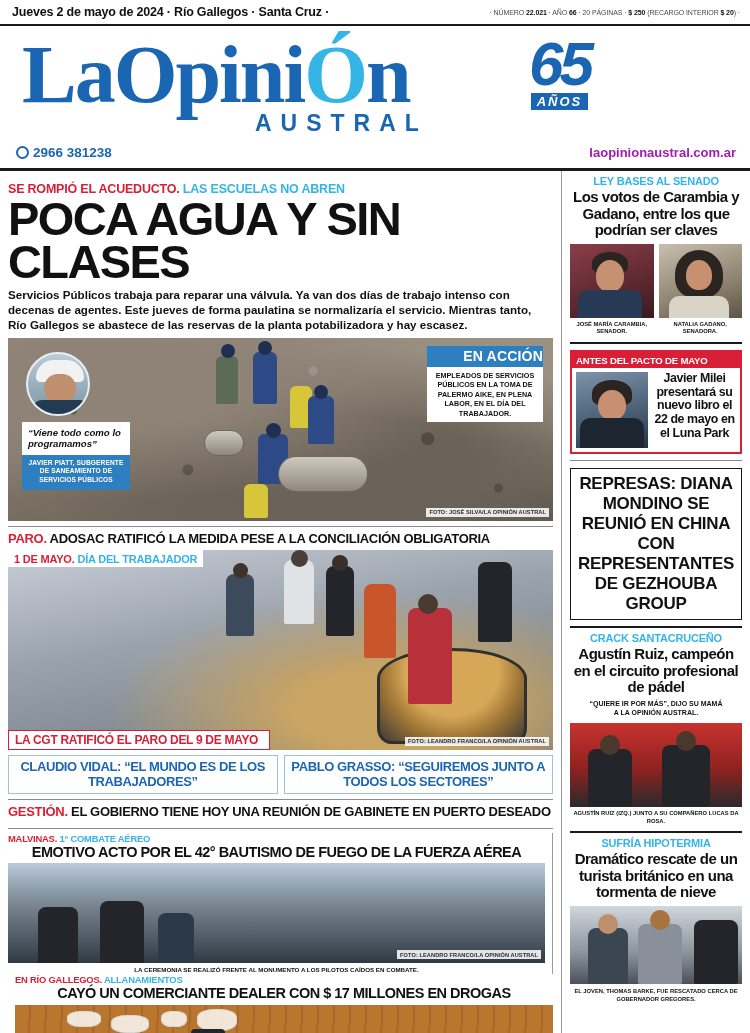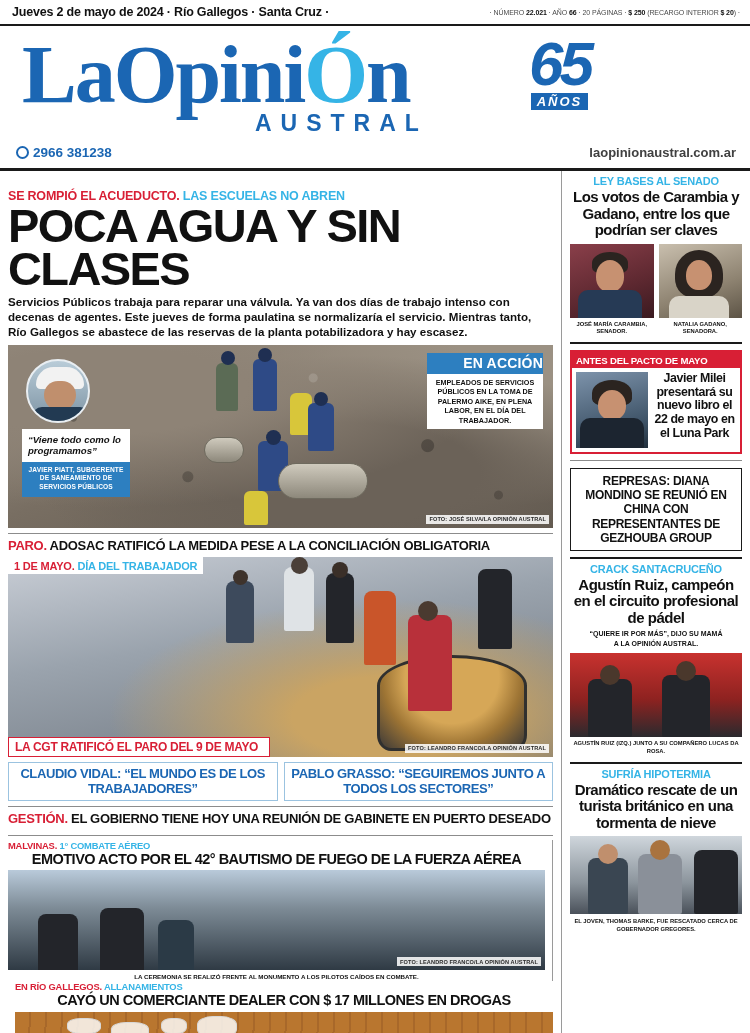--- a/index.html
+++ b/index.html
@@ -49,35 +49,35 @@
     position:absolute; left: 16px; bottom: 8px;
     font-size: 13.5px; font-weight: bold; color:#1b66b3;
     display:flex; align-items:center; gap:4px;
   }
   .wa-icon {
     width:13px;height:13px;border-radius:50%;border:2px solid #1b66b3;
     display:inline-block;
   }
   .web {
     position:absolute; right: 14px; bottom: 8px;
-    font-size: 13px; font-weight:bold; color:#404040;
+    font-size: 13px; font-weight:bold; color:#a21caf;
   }
 
   
   .content { display:flex; border-top: 3px solid #1a1a1a; }
   .col-left { width: 562px; border-right: 1px solid #9a9a9a; }
   .col-right { width: 188px; }
 
   
   .kicker { font-size: 12.5px; font-weight:bold; letter-spacing:-0.2px; }
   .k-red { color:#d81f35; }
   .k-blue { color:#35b4e6; }
   .k-dark { color:#111; }
 
-  .lead-kicker { padding: 18px 8px 1px; }
+  .lead-kicker { padding: 11px 8px 1px; }
   .lead-head {
     font-size: 47px; font-weight: bold; color:#111; line-height:.92;
     letter-spacing:-1.6px; padding: 0 8px 2px;
   }
   .lead-sub {
     font-size: 11.6px; line-height:1.28; color:#111; font-weight:700;
     padding: 3px 8px 5px;
   }
 
   
@@ -291,21 +291,21 @@
   .milei-photo { width: 72px; height: 76px; position:relative; overflow:hidden;
     background: linear-gradient(165deg,#7d93ab 0%,#3f5468 70%,#22303d 100%); }
   .milei-txt {
     flex:1; font-size: 12.4px; font-weight:bold; color:#111;
     line-height:1.1; text-align:center; letter-spacing:-.4px;
   }
 
   .repre-box {
     margin: 7px 8px 0; border: 1.5px solid #1a1a1a;
     padding: 5px 4px; text-align:center;
-    font-size: 12px; font-weight:bold; color:#111;
+    font-size: 17px; font-weight:bold; color:#111;
     line-height:1.18; letter-spacing:-.3px;
   }
 
   .padel-quote {
     text-align:center; font-size: 7px; font-weight:bold; color:#111;
     padding: 3px 6px 0; line-height:1.35;
   }
   .ph-padel { height: 84px; margin: 5px 8px 0; position:relative; overflow:hidden; }
   .padel-bg { position:absolute; inset:0; background: linear-gradient(180deg,#c8322f 0%,#8e2220 55%,#2a2a2e 100%); }
 

